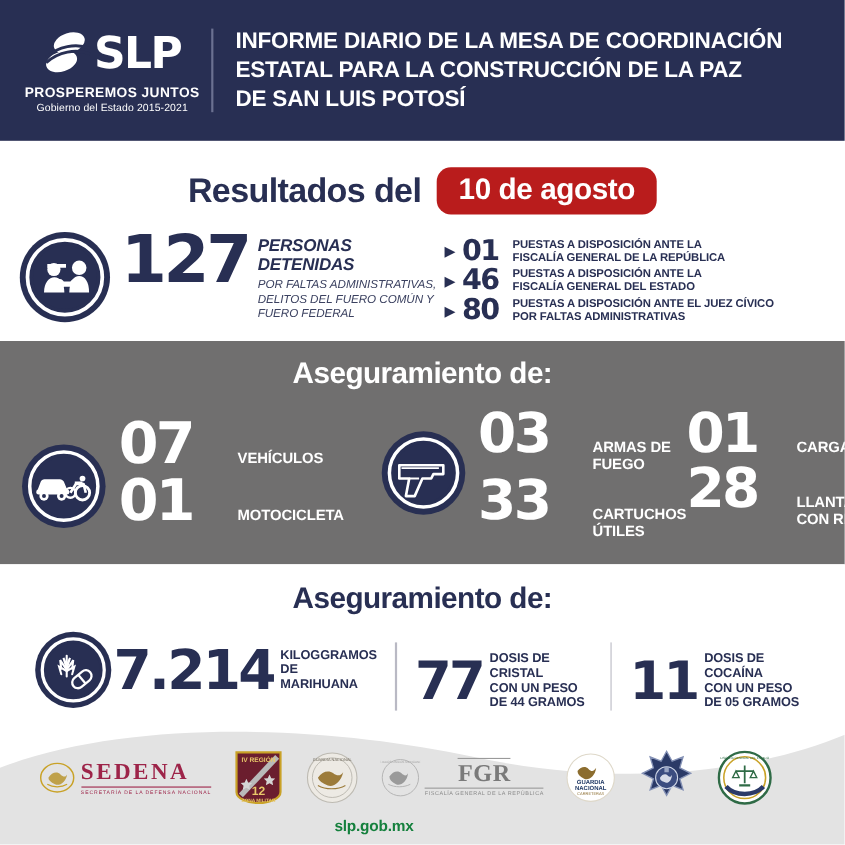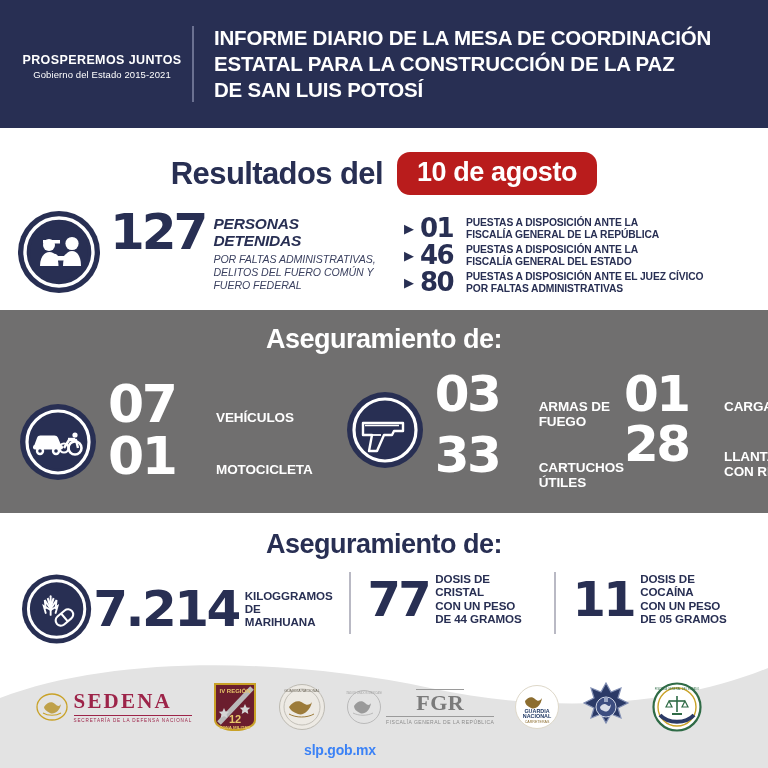--- a/index.html
+++ b/index.html
@@ -49,21 +49,21 @@
     border-radius:13px; padding:5px 20px 7px; letter-spacing:-.4px;
   }
 
   
   .detained {
     display:flex; align-items:flex-start; margin-top:14px; padding:0 16px;
   }
   .big-icon { flex:0 0 auto; }
   .det-num-wrap { display:flex; align-items:flex-start; margin-left:8px; }
   .det-number {
-    color:#282F53; font-size:50px; font-weight:bold; line-height:.92;
+    color:#282F53; font-size:60px; font-weight:bold; line-height:.92;
     letter-spacing:-3px; font-family:"DejaVu Sans", sans-serif;text-align:center;
   }
   .det-labels { margin-left:8px; margin-top:6px;font-style:italic; }
   .det-l1, .det-l2 {
     color:#282F53; font-size:15.5px; font-weight:bold; line-height:1.12; letter-spacing:-.2px;
   }
   .det-sub {
     color:#3b4160; font-size:10.6px; line-height:1.26; margin-top:3px; letter-spacing:-.05px;
   }
   .disp-list { margin-left:auto; margin-top:6px; width:348px; }
@@ -102,21 +102,21 @@
   .arms-col { }
   .num-white.sm { min-width:100px; font-size:50px; }
   .num-white.sm2 { min-width:96px; font-size:50px; }
 
   
   .drug-sec { padding:16px 0 0; background:#fff; }
   .drug-title {
     text-align:center; color:#282F53; font-size:27px; font-weight:bold;
     letter-spacing:-.5px; margin-bottom:12px;
   }
-  .drug-row { display:flex; align-items:flex-start; padding:0 20px; }
+  .drug-row { display:flex; align-items:flex-end; padding:0 30px; }
   .drug-item { display:flex; align-items:center; }
   .num-navy {
     color:#282F53; font-weight:bold; line-height:1;
     letter-spacing:-2.5px; font-family:"DejaVu Sans", sans-serif;
   }
   .num-navy.n1 { font-size:50px; }
   .num-navy.n2 { font-size:48px; }
   .lbl-navy {
     color:#282F53; font-size:11.6px; font-weight:bold; line-height:1.16;
     margin-left:6px; letter-spacing:-.1px;
@@ -126,21 +126,21 @@
   
   .footer { position:absolute; left:0; bottom:0; width:768px; height:118px; }
   .footer-wave { position:absolute; left:0; top:0; width:768px; height:118px; }
   .footer-logos {
     position:absolute; left:0; top:26px; width:737px; height:62px;
     display:flex; align-items:center; justify-content:center; gap:20px;
   }
   .flogo { display:flex; align-items:center; }
   .site-url {
     position:absolute; left:0; bottom:10px; width:680px; text-align:center;
-    color:#3b82f6; font-size:14px; font-weight:bold; letter-spacing:-.2px;
+    color:#15803d; font-size:14px; font-weight:bold; letter-spacing:-.2px;
   }
   .sedena-txt { display:flex; flex-direction:column; margin-left:5px; }
   .sedena-name {
     color:#9D2449; font-size:21px; font-weight:bold; letter-spacing:2.2px;
     font-family:"Liberation Serif", serif; line-height:1;
   }
   .sedena-sub {
     color:#9D2449; font-size:4.6px; letter-spacing:.85px; margin-top:3px;
     border-top:.5px solid #9D2449; padding-top:2px;
   }
@@ -155,20 +155,29 @@
     margin-top:2px; border-top:.6px solid #9a9a9a; padding-top:1.5px; line-height:1.25;
   }
 </style>
 </head>
 <body>
 
 <div class="page">
 
   <div class="header">
     <div class="logo-block">
+      <div class="logo-top">
+        <svg class="logo-mark" viewBox="0 0 44 42">
+          <ellipse cx="24" cy="11" rx="14.5" ry="9" fill="#ffffff" transform="rotate(-18 24 11)"></ellipse>
+          <ellipse cx="17" cy="28" rx="14.5" ry="9" fill="#ffffff" transform="rotate(-18 17 28)"></ellipse>
+          <path d="M3 24 C14 14, 30 11, 43 16" stroke="#282F53" stroke-width="2.6" fill="none"></path>
+          <path d="M3 29 C14 19, 30 16, 43 21" stroke="#282F53" stroke-width="2.6" fill="none"></path>
+        </svg>
+        <span class="logo-slp">SLP</span>
+      </div>
       <div class="logo-tag1">PROSPEREMOS JUNTOS</div>
       <div class="logo-tag2">Gobierno del Estado 2015-2021</div>
     </div>
 
     <div class="hdr-divider"></div>
 
     <div class="hdr-title">
       <div>INFORME DIARIO DE LA MESA DE COORDINACIÓN</div>
       <div>ESTATAL PARA LA CONSTRUCCIÓN DE LA PAZ</div>
       <div>DE SAN LUIS POTOSÍ</div>

